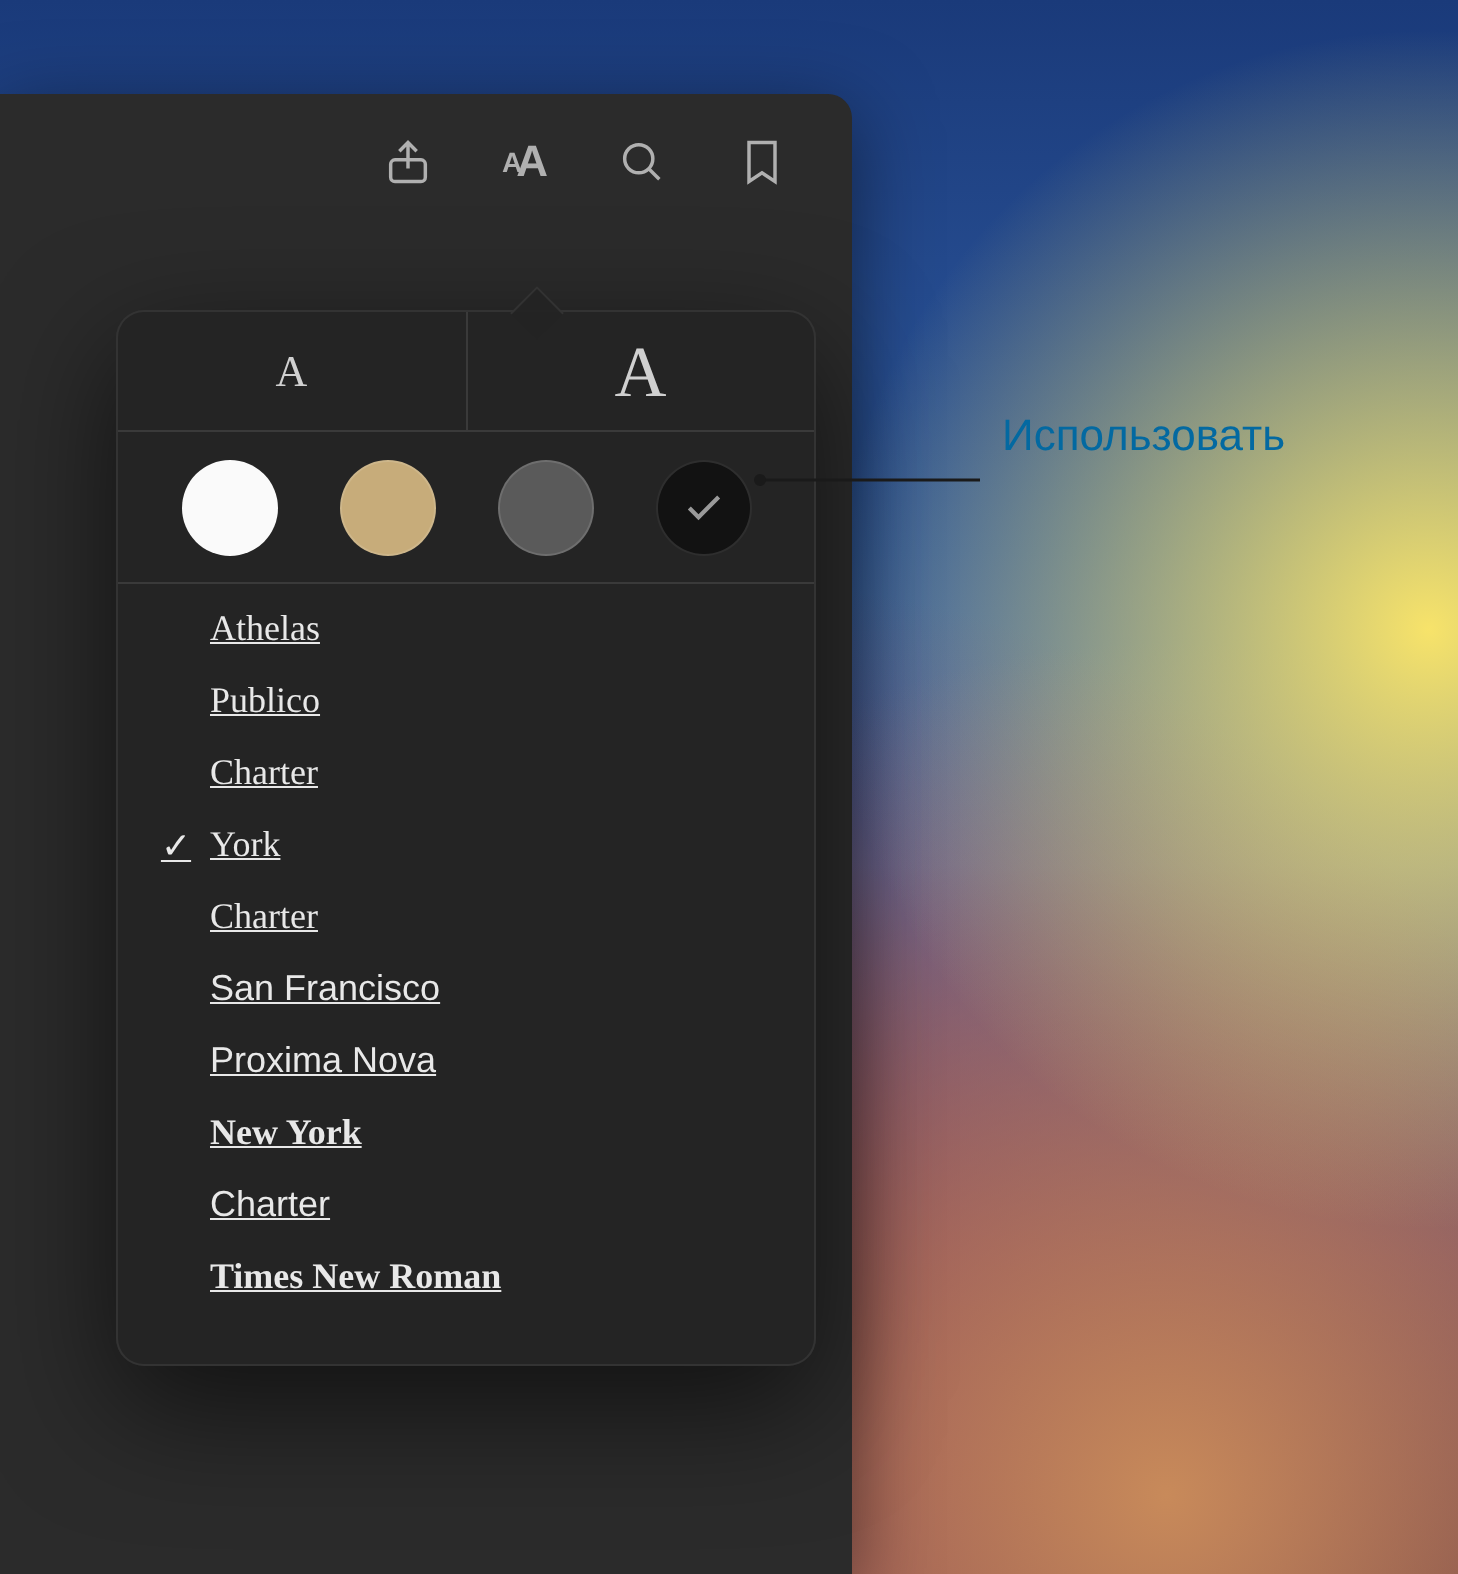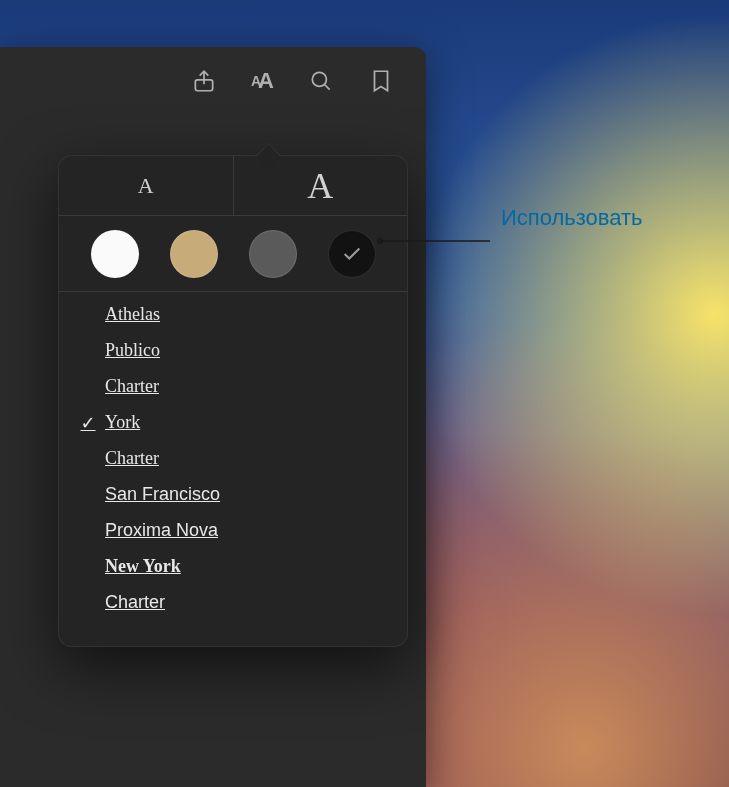--- a/index.html
+++ b/index.html
@@ -255,20 +255,24 @@
           <span class="font-label" style="font-family: -apple-system, Arial, sans-serif;">Proxima Nova</span>
         </div>
         <div class="font-item">
           <span class="font-check"></span>
           <span class="font-label" style="font-weight: 600;">New York</span>
         </div>
         <div class="font-item">
           <span class="font-check"></span>
           <span class="font-label" style="font-family: -apple-system, Arial, sans-serif;">Charter</span>
         </div>
+        <div class="font-item">
+          <span class="font-check"></span>
+          <span class="font-label" style="font-weight: 600;">Times New Roman</span>
+        </div>
       </div>
 
   </div>
 </div>
 
 <div class="callout-line">
   <svg width="110" height="2">
       <line x1="0" y1="1" x2="110" y2="1" stroke="#1a1a1a" stroke-width="1.5"></line>
       <circle cx="0" cy="1" r="3" fill="#1a1a1a"></circle>
     </svg>

